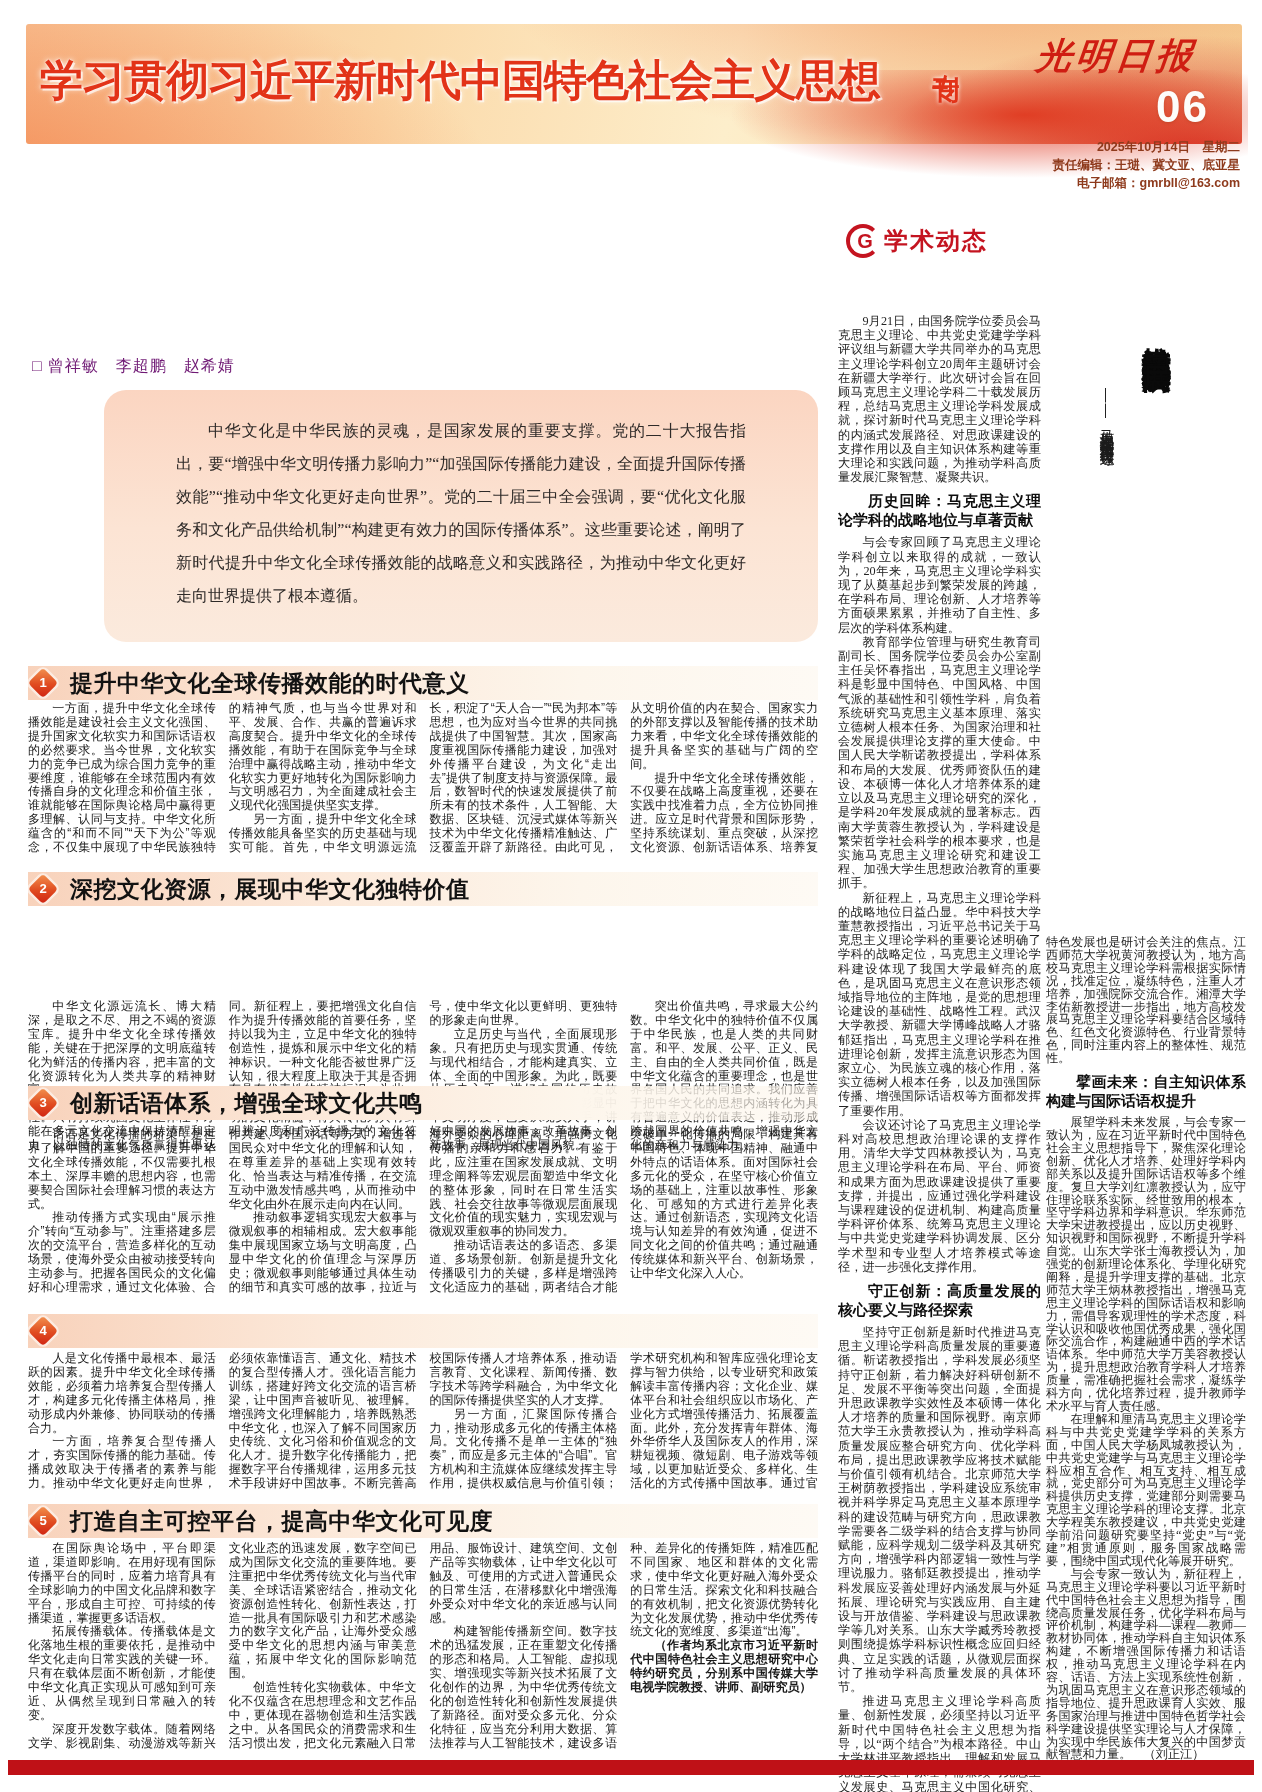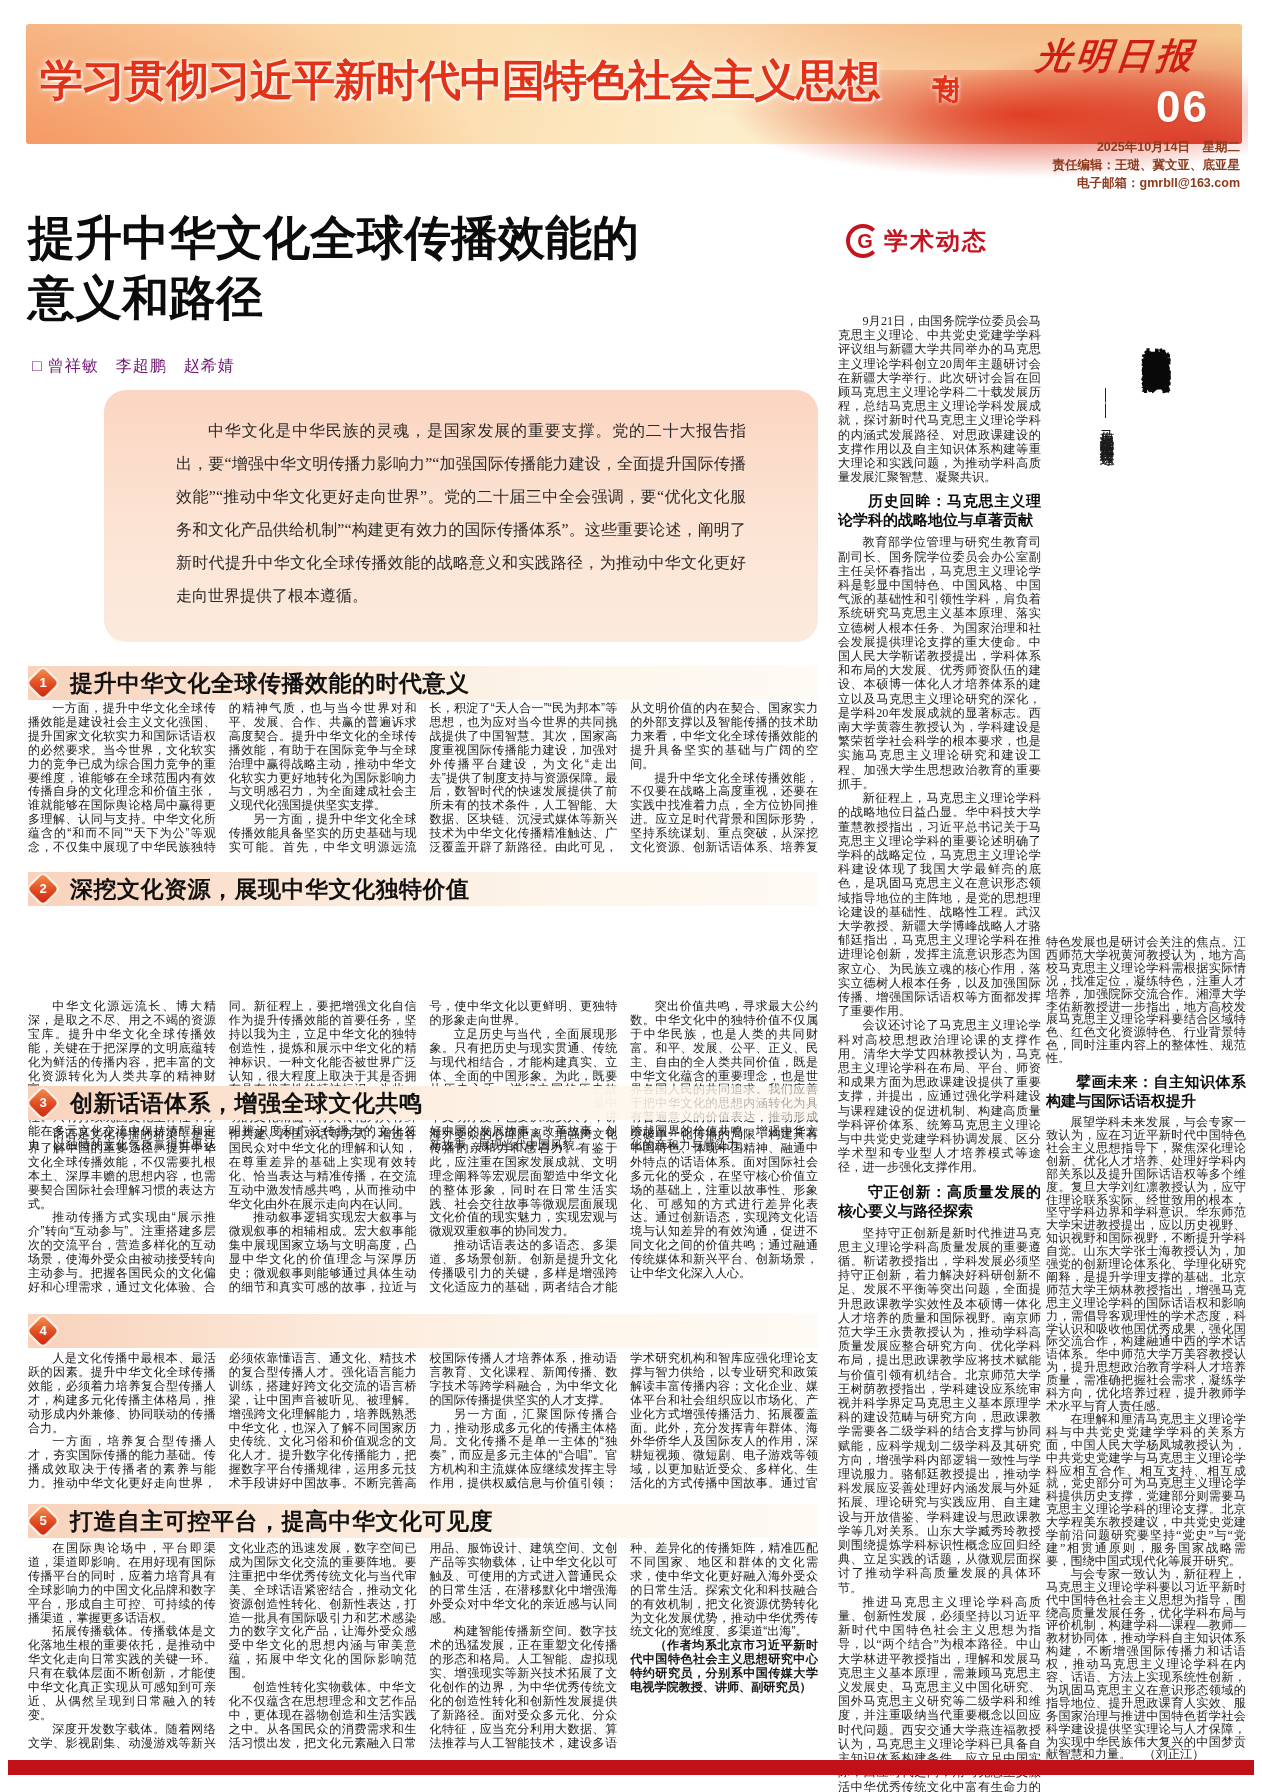--- a/index.html
+++ b/index.html
@@ -96,24 +96,20 @@
     <div class="edition-tag">专刊</div>
     <div class="paper-logo">光明日报</div>
     <div class="page-number">06</div>
   </div>
   <div class="dateblock">
     <div>2025年10月14日　星期二</div>
     <div>责任编辑：王琎、冀文亚、底亚星</div>
     <div>电子邮箱：gmrbll@163.com</div>
   </div>
 
-  <div class="headline">
-    <div>提升中华文化全球传播效能的</div>
-    <div>意义和路径</div>
-  </div>
   <div class="byline">□ 曾祥敏　李超鹏　赵希婧</div>
 
   <div class="leadbox">
     <p>中华文化是中华民族的灵魂，是国家发展的重要支撑。党的二十大报告指出，要“增强中华文明传播力影响力”“加强国际传播能力建设，全面提升国际传播效能”“推动中华文化更好走向世界”。党的二十届三中全会强调，要“优化文化服务和文化产品供给机制”“构建更有效力的国际传播体系”。这些重要论述，阐明了新时代提升中华文化全球传播效能的战略意义和实践路径，为推动中华文化更好走向世界提供了根本遵循。</p>
   </div>
 
   <div class="band b1">
     <div class="dia">
         <span>1</span>
       </div>
@@ -180,20 +176,21 @@
   <div class="kicker">
     <div class="g-icon">
         <em>G</em>
       </div>
     <div class="kicker-label">学术动态</div>
   </div>
 
   <div class="colA">
       <p>9月21日，由国务院学位委员会马克思主义理论、中共党史党建学学科评议组与新疆大学共同举办的马克思主义理论学科创立20周年主题研讨会在新疆大学举行。此次研讨会旨在回顾马克思主义理论学科二十载发展历程，总结马克思主义理论学科发展成就，探讨新时代马克思主义理论学科的内涵式发展路径、对思政课建设的支撑作用以及自主知识体系构建等重大理论和实践问题，为推动学科高质量发展汇聚智慧、凝聚共识。</p>
       <div class="sub-h">历史回眸：马克思主义理论学科的战略地位与卓著贡献</div>
+      <p>与会专家回顾了马克思主义理论学科创立以来取得的成就，一致认为，20年来，马克思主义理论学科实现了从奠基起步到繁荣发展的跨越，在学科布局、理论创新、人才培养等方面硕果累累，并推动了自主性、多层次的学科体系构建。</p>
       <p>教育部学位管理与研究生教育司副司长、国务院学位委员会办公室副主任吴怀春指出，马克思主义理论学科是彰显中国特色、中国风格、中国气派的基础性和引领性学科，肩负着系统研究马克思主义基本原理、落实立德树人根本任务、为国家治理和社会发展提供理论支撑的重大使命。中国人民大学靳诺教授提出，学科体系和布局的大发展、优秀师资队伍的建设、本硕博一体化人才培养体系的建立以及马克思主义理论研究的深化，是学科20年发展成就的显著标志。西南大学黄蓉生教授认为，学科建设是繁荣哲学社会科学的根本要求，也是实施马克思主义理论研究和建设工程、加强大学生思想政治教育的重要抓手。</p>
       <p>新征程上，马克思主义理论学科的战略地位日益凸显。华中科技大学董慧教授指出，习近平总书记关于马克思主义理论学科的重要论述明确了学科的战略定位，马克思主义理论学科建设体现了我国大学最鲜亮的底色，是巩固马克思主义在意识形态领域指导地位的主阵地，是党的思想理论建设的基础性、战略性工程。武汉大学教授、新疆大学博峰战略人才骆郁廷指出，马克思主义理论学科在推进理论创新，发挥主流意识形态为国家立心、为民族立魂的核心作用，落实立德树人根本任务，以及加强国际传播、增强国际话语权等方面都发挥了重要作用。</p>
       <p>会议还讨论了马克思主义理论学科对高校思想政治理论课的支撑作用。清华大学艾四林教授认为，马克思主义理论学科在布局、平台、师资和成果方面为思政课建设提供了重要支撑，并提出，应通过强化学科建设与课程建设的促进机制、构建高质量学科评价体系、统筹马克思主义理论与中共党史党建学科协调发展、区分学术型和专业型人才培养模式等途径，进一步强化支撑作用。</p>
       <div class="sub-h">守正创新：高质量发展的核心要义与路径探索</div>
       <p>坚持守正创新是新时代推进马克思主义理论学科高质量发展的重要遵循。靳诺教授指出，学科发展必须坚持守正创新，着力解决好科研创新不足、发展不平衡等突出问题，全面提升思政课教学实效性及本硕博一体化人才培养的质量和国际视野。南京师范大学王永贵教授认为，推动学科高质量发展应整合研究方向、优化学科布局，提出思政课教学应将技术赋能与价值引领有机结合。北京师范大学王树荫教授指出，学科建设应系统审视并科学界定马克思主义基本原理学科的建设范畴与研究方向，思政课教学需要各二级学科的结合支撑与协同赋能，应科学规划二级学科及其研究方向，增强学科内部逻辑一致性与学理说服力。骆郁廷教授提出，推动学科发展应妥善处理好内涵发展与外延拓展、理论研究与实践应用、自主建设与开放借鉴、学科建设与思政课教学等几对关系。山东大学臧秀玲教授则围绕提炼学科标识性概念应回归经典、立足实践的话题，从微观层面探讨了推动学科高质量发展的具体环节。</p>
       <p>推进马克思主义理论学科高质量、创新性发展，必须坚持以习近平新时代中国特色社会主义思想为指导，以“两个结合”为根本路径。中山大学林进平教授指出，理解和发展马克思主义基本原理，需兼顾马克思主义发展史、马克思主义中国化研究、国外马克思主义研究等二级学科和维度，并注重吸纳当代重要概念以回应时代问题。西安交通大学燕连福教授认为，马克思主义理论学科已具备自主知识体系构建条件，应立足中国实际，回应时代之问，用马克思主义激活中华优秀传统文化中富有生命力的优秀因子并赋予其新的时代内涵，筑牢学术根基。</p>
     </div>
 
   <div class="titleblock">
     <div class="vt">推进新时代马克思主义理论学科高质量发展</div>

